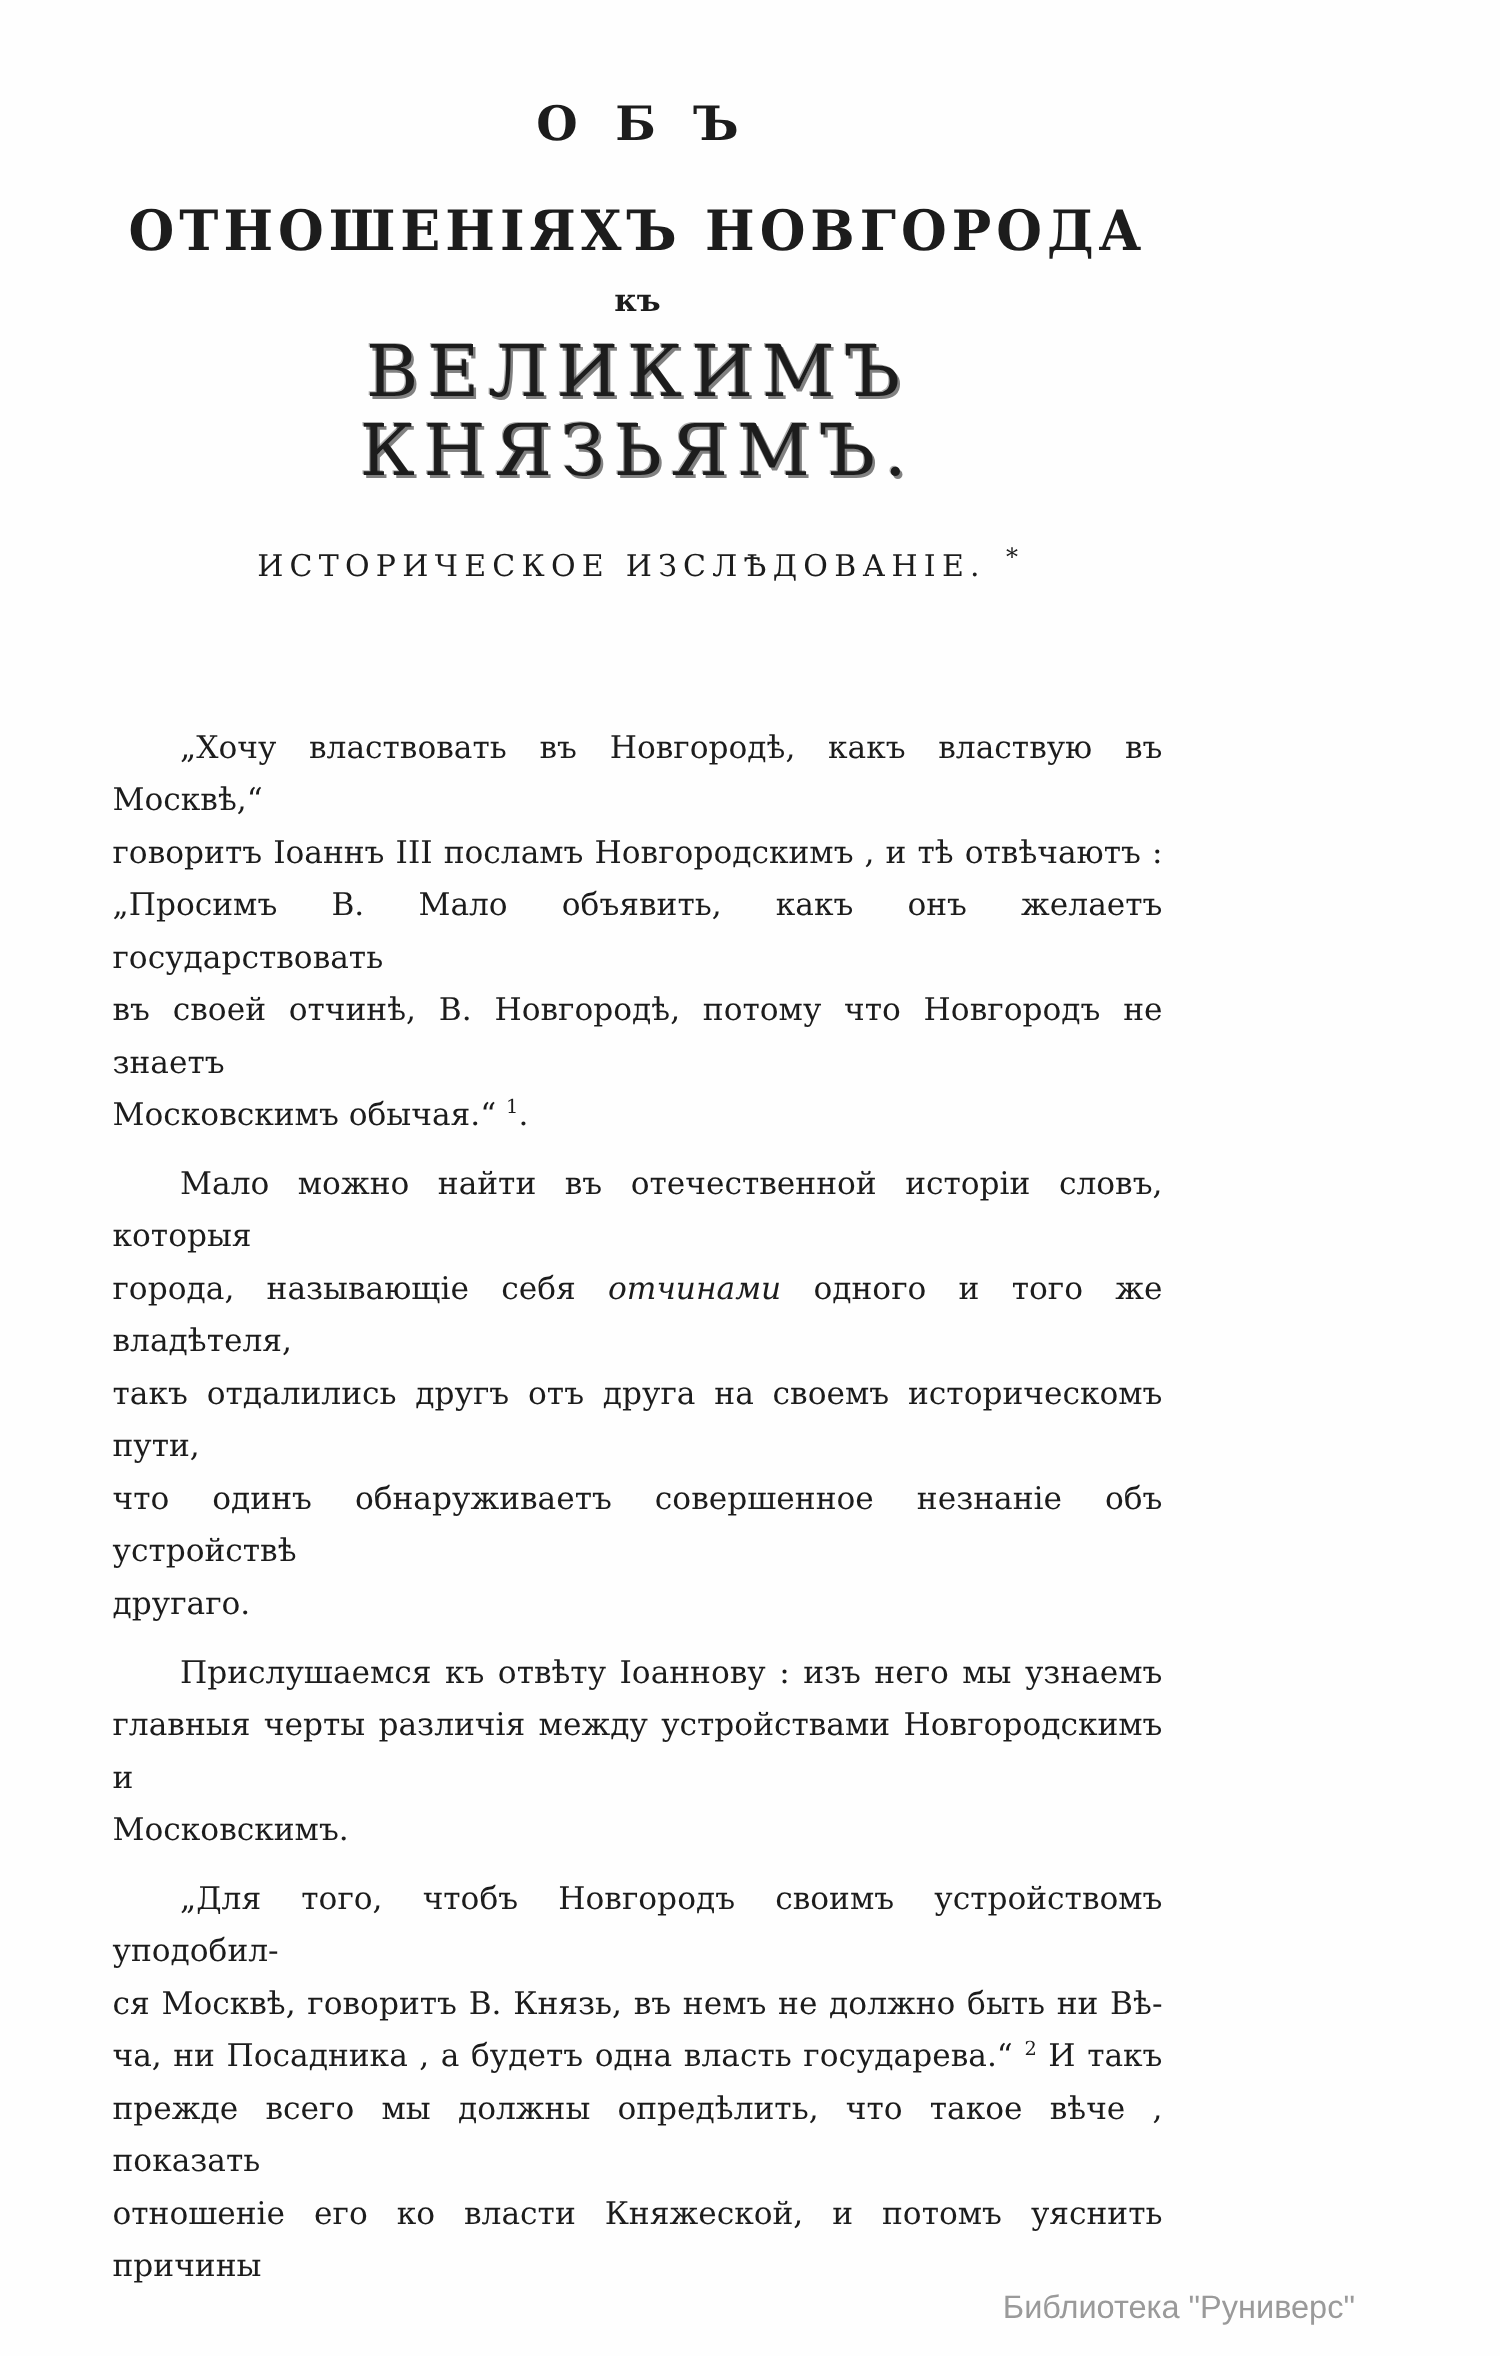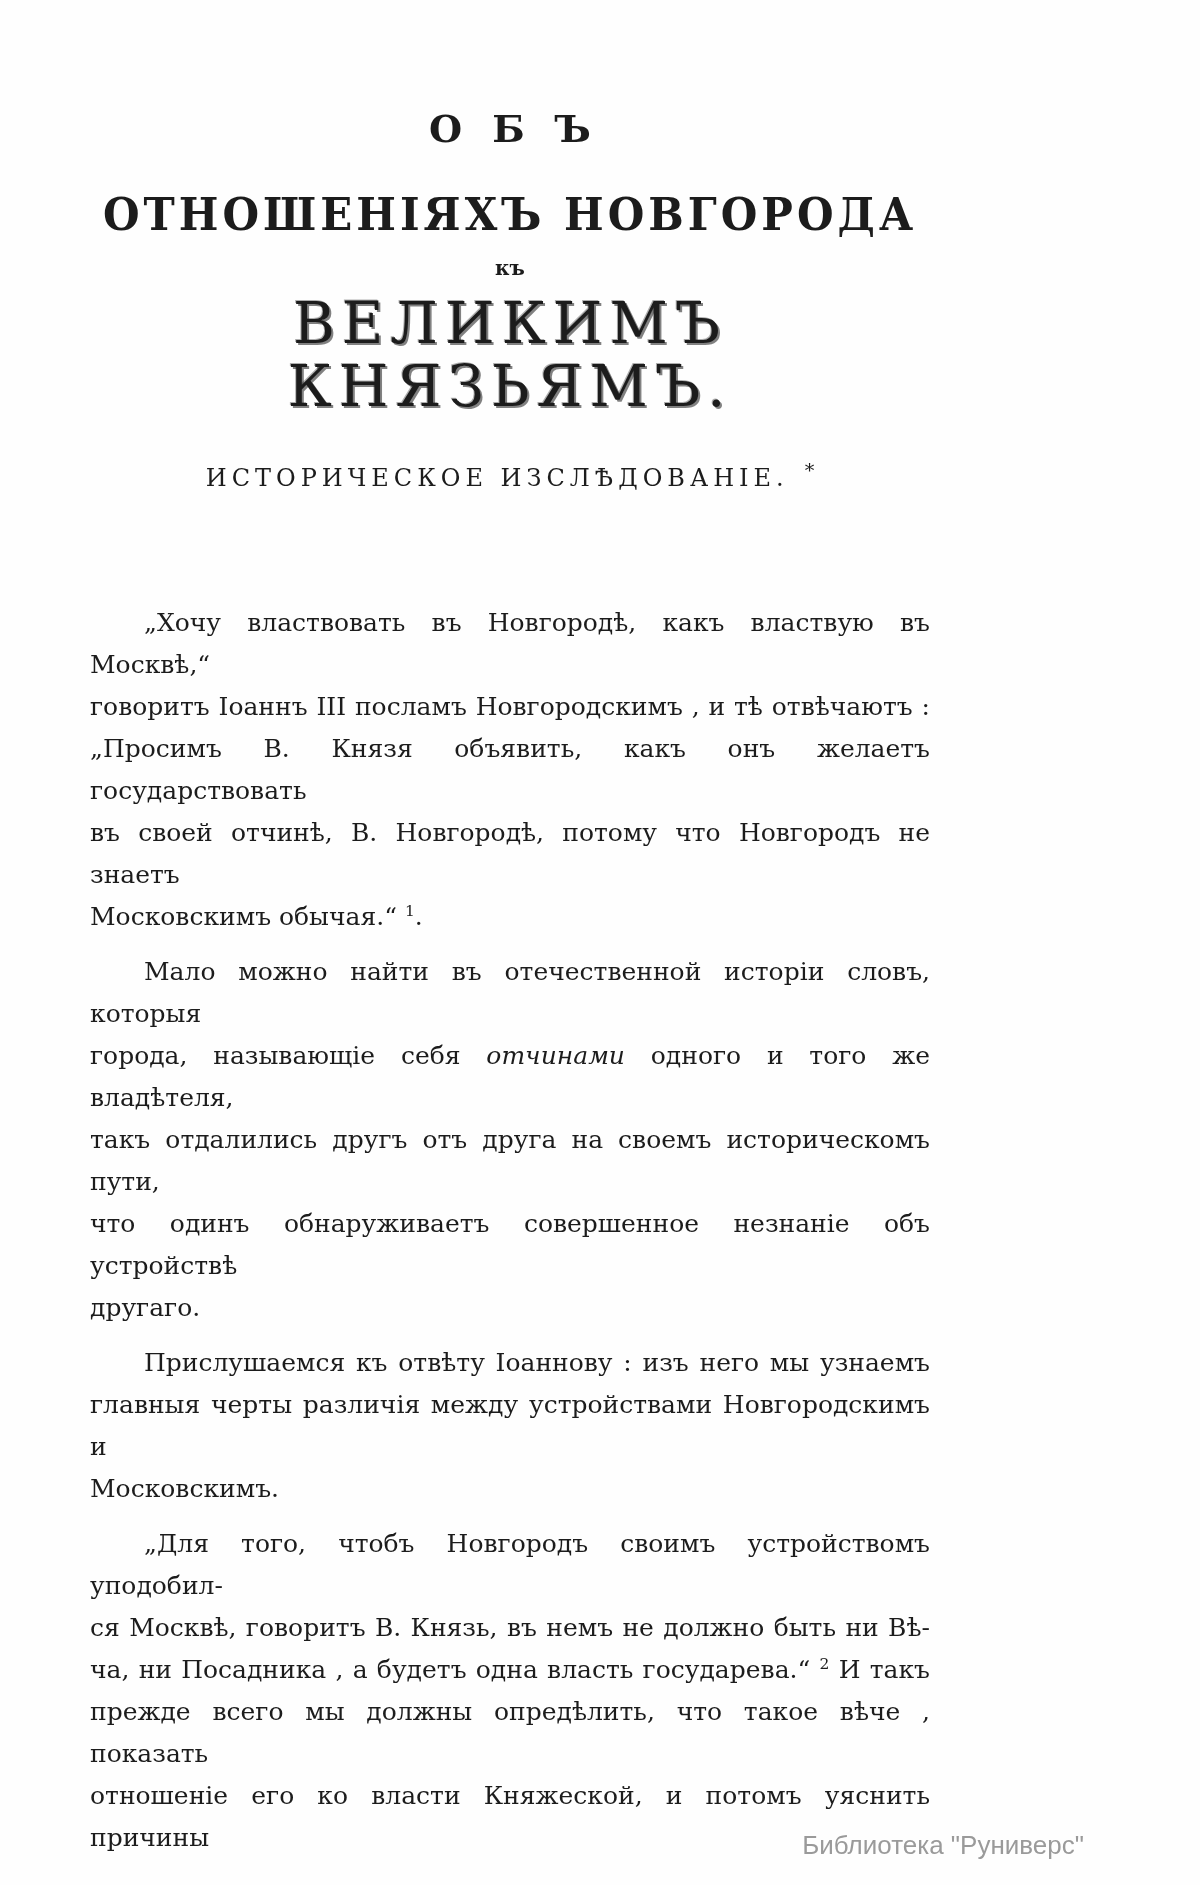--- a/index.html
+++ b/index.html
@@ -14,38 +14,38 @@
   }
   .column {
     position: absolute;
     left: 90px;
     top: 0;
     width: 840px;
   }
   
   .head { text-align: center; }
   .t-ob {
-    margin-top: 110px;
+    margin-top: 80px;
     font-size: 38px;
     font-weight: bold;
     letter-spacing: 30px;
     padding-left: 30px; 
     line-height: 1;
   }
   .t-main {
     margin-top: 46px;
     font-size: 42px;
     font-weight: bold;
     letter-spacing: 4px;
     line-height: 1;
     transform: scaleY(1.06);
   }
   .t-k {
     margin-top: 22px;
-    font-size: 20px;
+    font-size: 25px;
     font-weight: bold;
     line-height: 1;
   }
   .t-dec {
     margin-top: 14px;
     font-size: 57px;
     font-weight: normal;
     letter-spacing: 7px;
     line-height: 1.1;
     text-shadow: 2px 2px 0 rgba(25,25,25,0.55), -1px -1px 0 rgba(25,25,25,0.35);
@@ -92,21 +92,21 @@
       <div class="t-main">ОТНОШЕНІЯХЪ НОВГОРОДА</div>
       <div class="t-k">къ</div>
       <div class="t-dec">ВЕЛИКИМЪ КНЯЗЬЯМЪ.</div>
       <div class="t-sub"><span>ИСТОРИЧЕСКОЕ ИЗСЛѢДОВАНІЕ.</span><span class="sub-star">*</span></div>
     </div>
 
     <div class="bodytext">
         <div class="para">
           <div class="line just indent"><span>„Хочу властвовать въ Новгородѣ, какъ властвую въ Москвѣ,“</span></div>
           <div class="line just"><span>говоритъ Іоаннъ III посламъ Новгородскимъ , и тѣ отвѣчаютъ :</span></div>
-          <div class="line just"><span>„Просимъ В. Князя объявить, какъ онъ желаетъ государствовать</span></div>
+          <div class="line just"><span>„Просимъ В. Мало объявить, какъ онъ желаетъ государствовать</span></div>
           <div class="line just"><span>въ своей отчинѣ, В. Новгородѣ, потому что Новгородъ не знаетъ</span></div>
           <div class="line"><span>Московскимъ обычая.“ </span><span class="sup">1</span><span>.</span></div>
         </div>
         <div class="para">
           <div class="line just indent"><span>Мало можно найти въ отечественной исторіи словъ, которыя</span></div>
           <div class="line just"><span>города, называющіе себя </span><span class="it">отчинами</span><span> одного и того же владѣтеля,</span></div>
           <div class="line just"><span>такъ отдалились другъ отъ друга на своемъ историческомъ пути,</span></div>
           <div class="line just"><span>что одинъ обнаруживаетъ совершенное незнаніе объ устройствѣ</span></div>
           <div class="line"><span>другаго.</span></div>
         </div>

